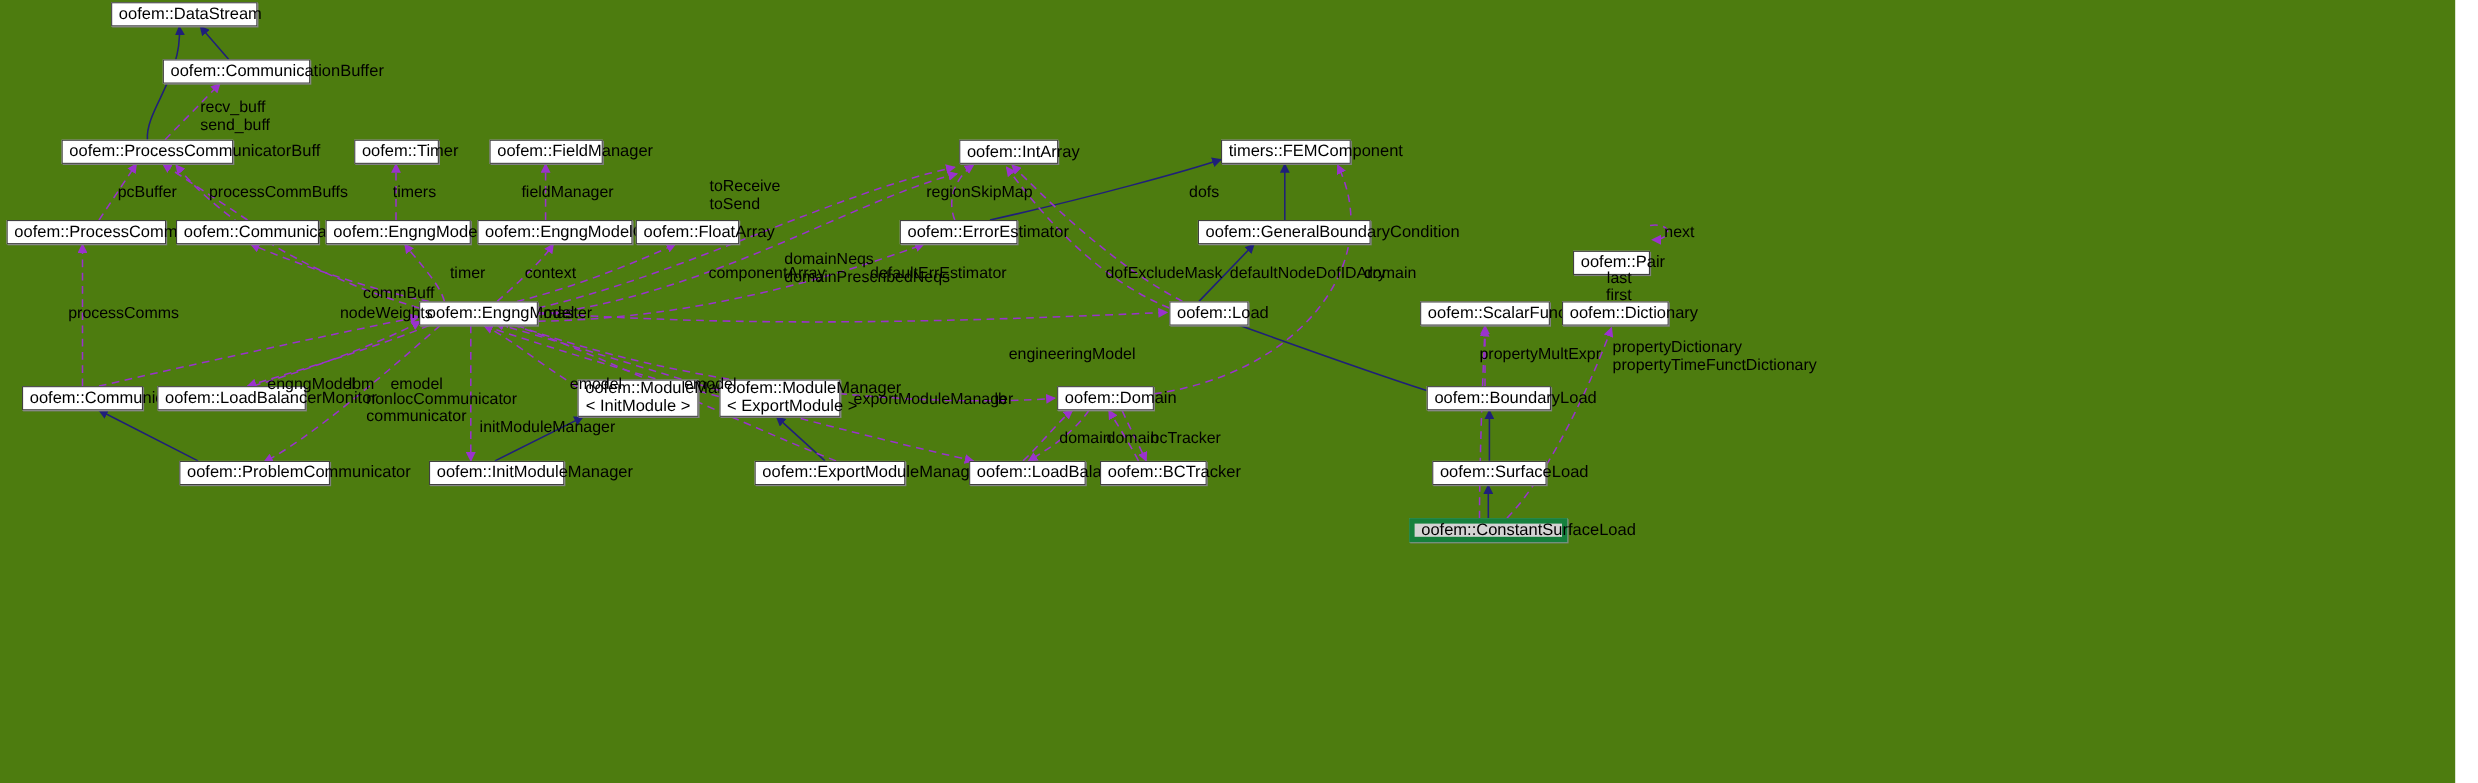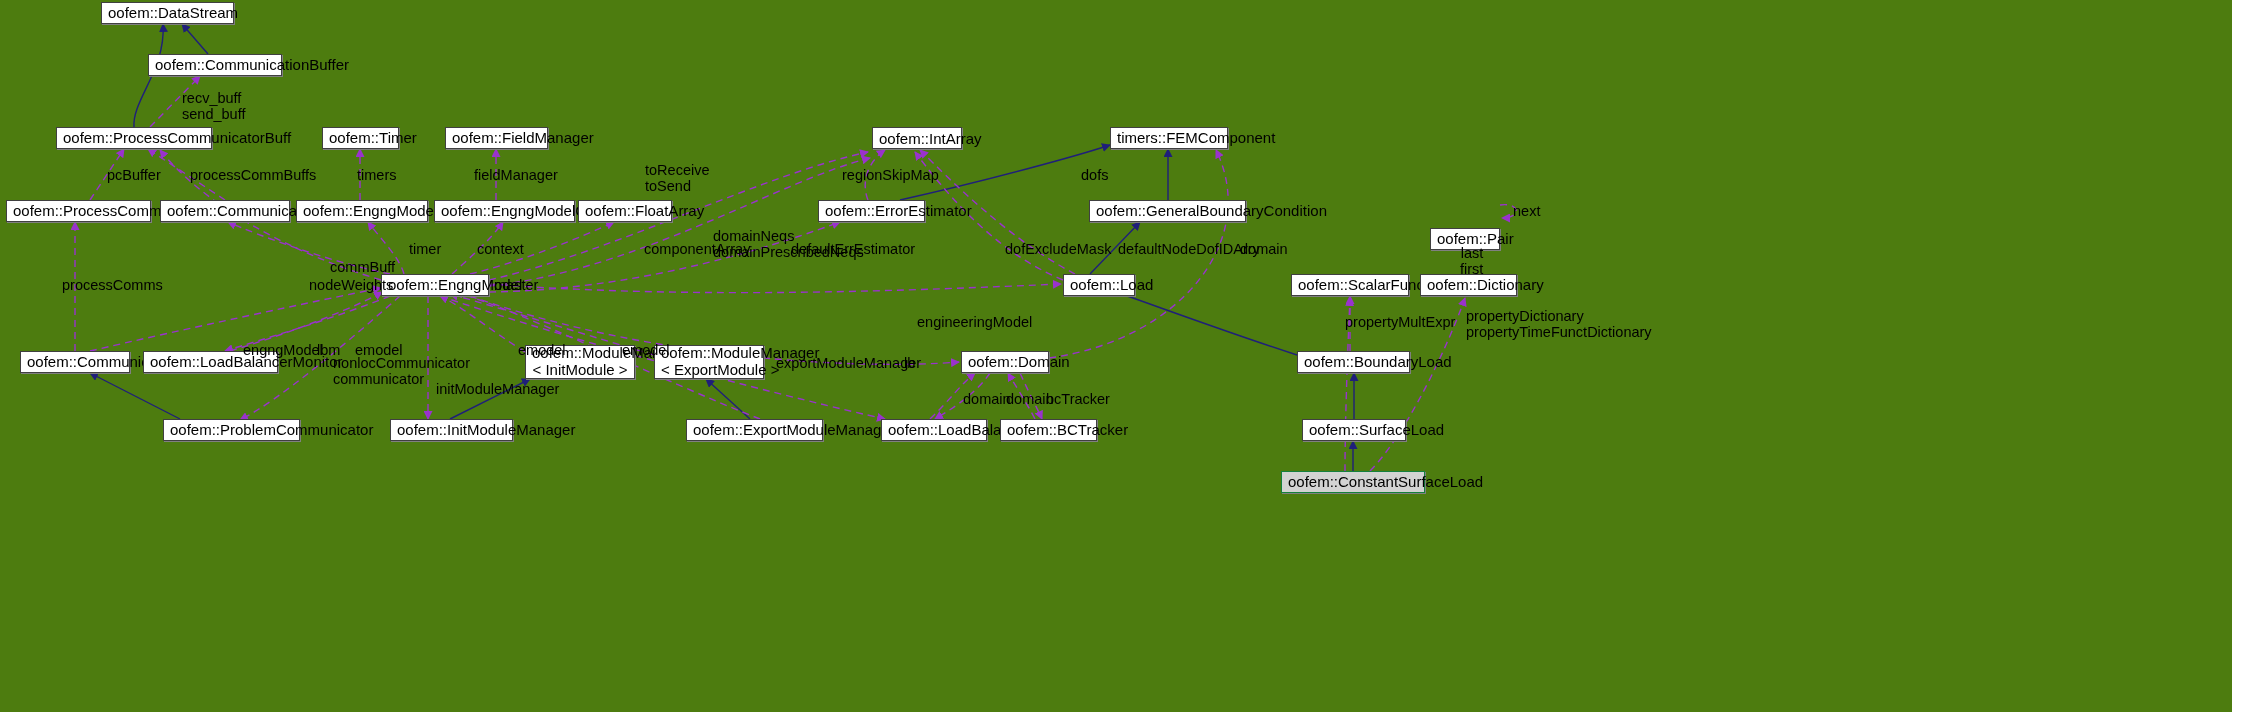--- a/index.html
+++ b/index.html
@@ -33,21 +33,21 @@
     text-align: center;
     display: flex;
     align-items: center;
     justify-content: center;
     white-space: pre;
     box-shadow: 1px 1px 0 0 #808080;
     padding: 0 6px;
   }
   .node.highlight {
     background: #d3d3d3;
-    border: 1px solid #15803d;
+    border: 5px solid #15803d;
   }
   .node-label {
     display: block;
     width: 100%;
   }
   .edge-label {
     position: absolute;
     font-size: 14.5px;
     color: #000000;
     line-height: 1.12;

